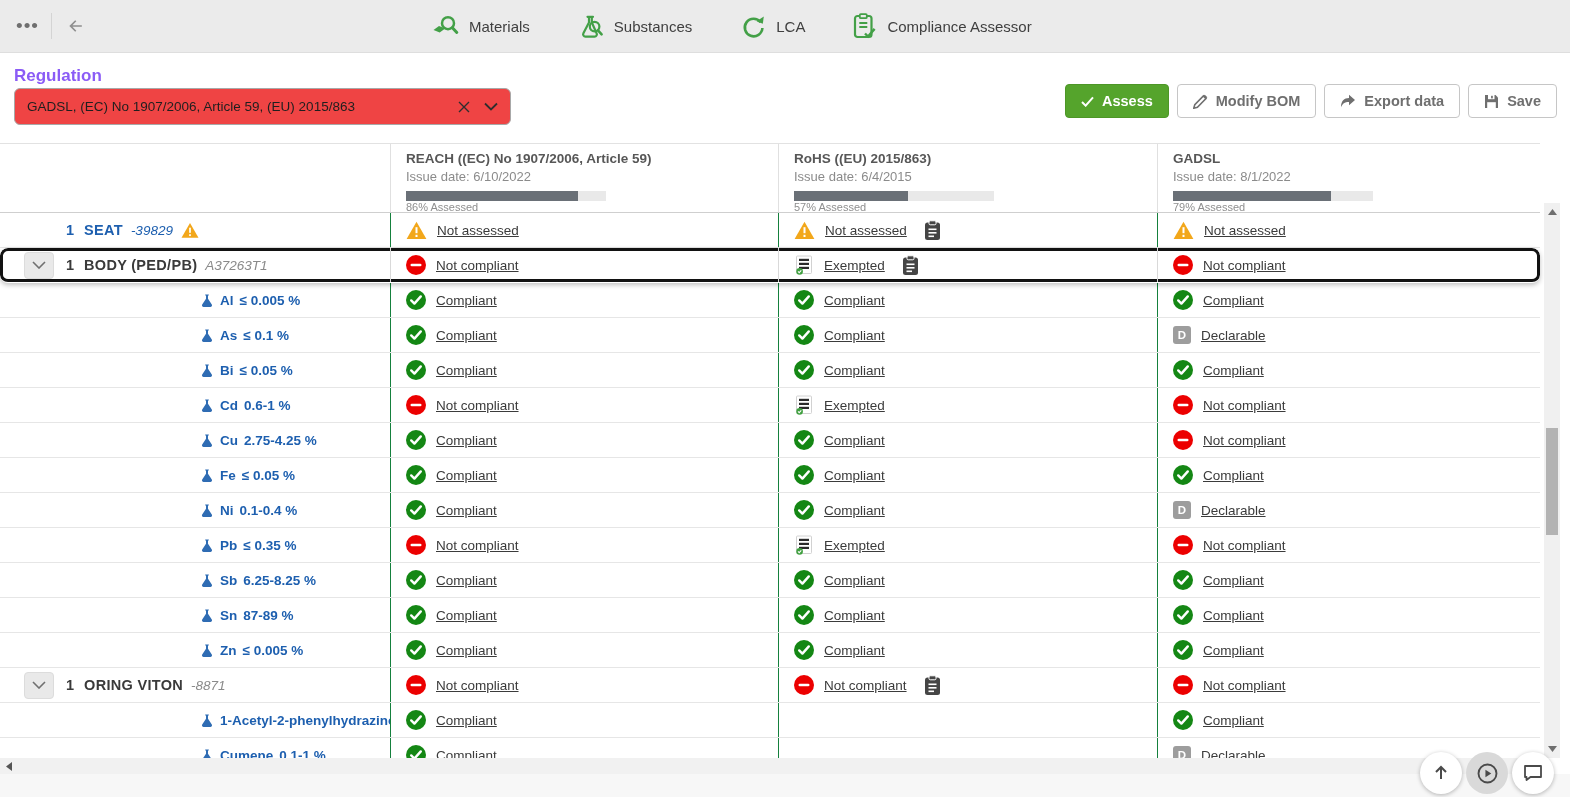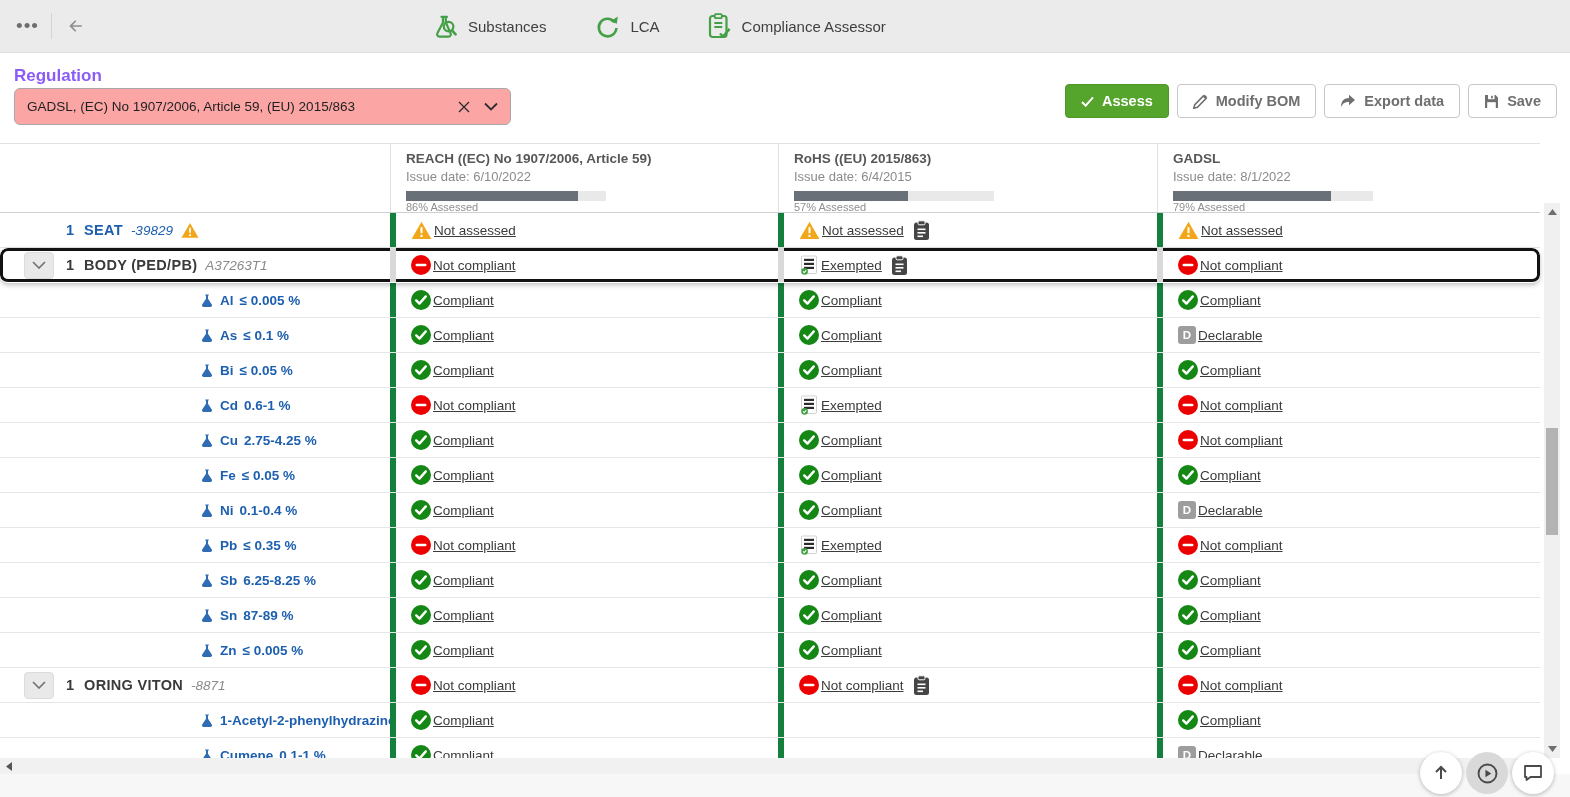--- a/index.html
+++ b/index.html
@@ -20,21 +20,21 @@
   .tabs { position:absolute; left:408px; top:0; height:53px; display:flex; }
   .tab { display:flex; align-items:center; gap:10px; padding:0 24px; font-size:15px; color:#3f3f3f; position:relative; cursor:pointer; }
   .tab.active { background:#fbfbfb; }
   .tab.active::after { content:""; position:absolute; left:13px; right:13px; bottom:0; height:5px; background:#43a047; }
   .tab-icon { display:flex; align-items:center; }
   
   .controls { position:absolute; top:53px; left:0; width:1570px; height:90px; background:#fff; }
   .reg-label { position:absolute; left:14px; top:13px; font-size:17px; font-weight:bold; color:#8b5cf6; }
   .combobox {
     position:absolute; left:14px; top:35px; width:497px; height:37px;
-    border:1px solid #a8a8a8; border-radius:6px; background:#fca5a5;
+    border:1px solid #a8a8a8; border-radius:6px; background:#ef4444;
     display:flex; align-items:center; padding:0 12px; cursor:pointer;
   }
   .combo-value { flex:1; font-size:13.5px; color:#1f1f1f; white-space:nowrap; overflow:hidden; }
   .combo-clear { background:none; border:none; padding:2px 6px; margin-right:8px; cursor:pointer; display:flex; }
   .combo-chevron { display:flex; }
   .toolbar { position:absolute; right:13px; top:31px; display:flex; gap:8px; }
   .btn {
     height:34px; border-radius:4px; border:1px solid #c6c6c6; background:#fff;
     color:#6f6f6f; font-size:14.5px; font-weight:bold; font-family:inherit;
     display:flex; align-items:center; gap:8px; padding:0 15px; cursor:pointer; white-space:nowrap;
@@ -54,21 +54,21 @@
   .progress-fill { height:100%; background:#6a7077; }
   .h-pct { font-size:11px; color:#8f8f8f; margin-top:0; }
   .table-body { position:absolute; top:213px; left:0; width:1540px; }
   .row { display:grid; grid-template-columns:390px 388px 379px 383px; height:35px; border-bottom:1px solid #e6e6e6; background:#fff; }
   .row.selected {
     position:relative; z-index:2; border-radius:8px;
     box-shadow: inset 0 0 0 3px #121212, 0 2px 5px rgba(0,0,0,.25);
     border-bottom-color:transparent;
   }
   .cell { display:flex; align-items:center; overflow:hidden; }
-  .cell.status { border-left:6px solid #15803d; padding-left:15px; gap:2px; }
+  .cell.status { border-left:1px solid #15803d; padding-left:15px; gap:10px; }
   .row.selected .cell.status { border-left-color:#d9d9d9; }
   .row.part .name-cell { padding-left:24px; }
   .row.substance .name-cell { padding-left:201px; }
   .chevron-btn {
     width:30px; height:27px; background:#e9e9e9; border:1px solid #dcdcdc; border-radius:4px;
     display:flex; align-items:center; justify-content:center; cursor:pointer; margin-right:12px; flex:none;
   }
   .chev-spacer { width:42px; flex:none; }
   .qty { font-size:14.5px; font-weight:bold; color:#3a3a3a; margin-right:10px; }
   .pname { font-size:14.5px; font-weight:bold; color:#3a3a3a; letter-spacing:.3px; text-decoration:none; cursor:pointer; }
@@ -112,20 +112,30 @@
   <button class="icon-btn">
     <span style="display:flex">
       <svg width="20" height="20" viewBox="0 0 24 24">
           <path d="M19 11H7.8l4.6-4.6L11 5l-7 7 7 7 1.4-1.4L7.8 13H19z" fill="#8f8f8f"></path>
         </svg>
     </span>
   </button>
   <div class="tabs">
       <div class="tab">
         <span class="tab-icon">
+          <svg width="27" height="25" viewBox="0 0 27 25">
+            <path d="M1.5 16l5.5-4 6.2 2.6-5.5 4z" fill="#43a047"></path>
+            <circle cx="16" cy="9.2" r="6" fill="none" stroke="#43a047" stroke-width="2.5"></circle>
+            <path d="M20.4 13.8l4.4 4.7" stroke="#43a047" stroke-width="3" stroke-linecap="round"></path>
+          </svg>
+        </span>
+        <span class="tab-label">Materials</span>
+      </div>
+      <div class="tab">
+        <span class="tab-icon">
           <svg width="26" height="26" viewBox="0 0 26 26">
             <path d="M9.5 2.8h5.5M11 2.8v5.6L5.4 19.2c-.8 1.6.3 3.4 2 3.4h9.2c1.7 0 2.8-1.8 2-3.4L13.8 8.4V2.8" fill="none" stroke="#43a047" stroke-width="2.2" stroke-linecap="round"></path>
             <circle cx="16.6" cy="12.6" r="4.8" fill="none" stroke="#43a047" stroke-width="2.2"></circle>
             <path d="M20 16.4l3.6 3.9" stroke="#43a047" stroke-width="2.6" stroke-linecap="round"></path>
           </svg>
         </span>
         <span class="tab-label">Substances</span>
       </div>
       <div class="tab">
         <span class="tab-icon">

